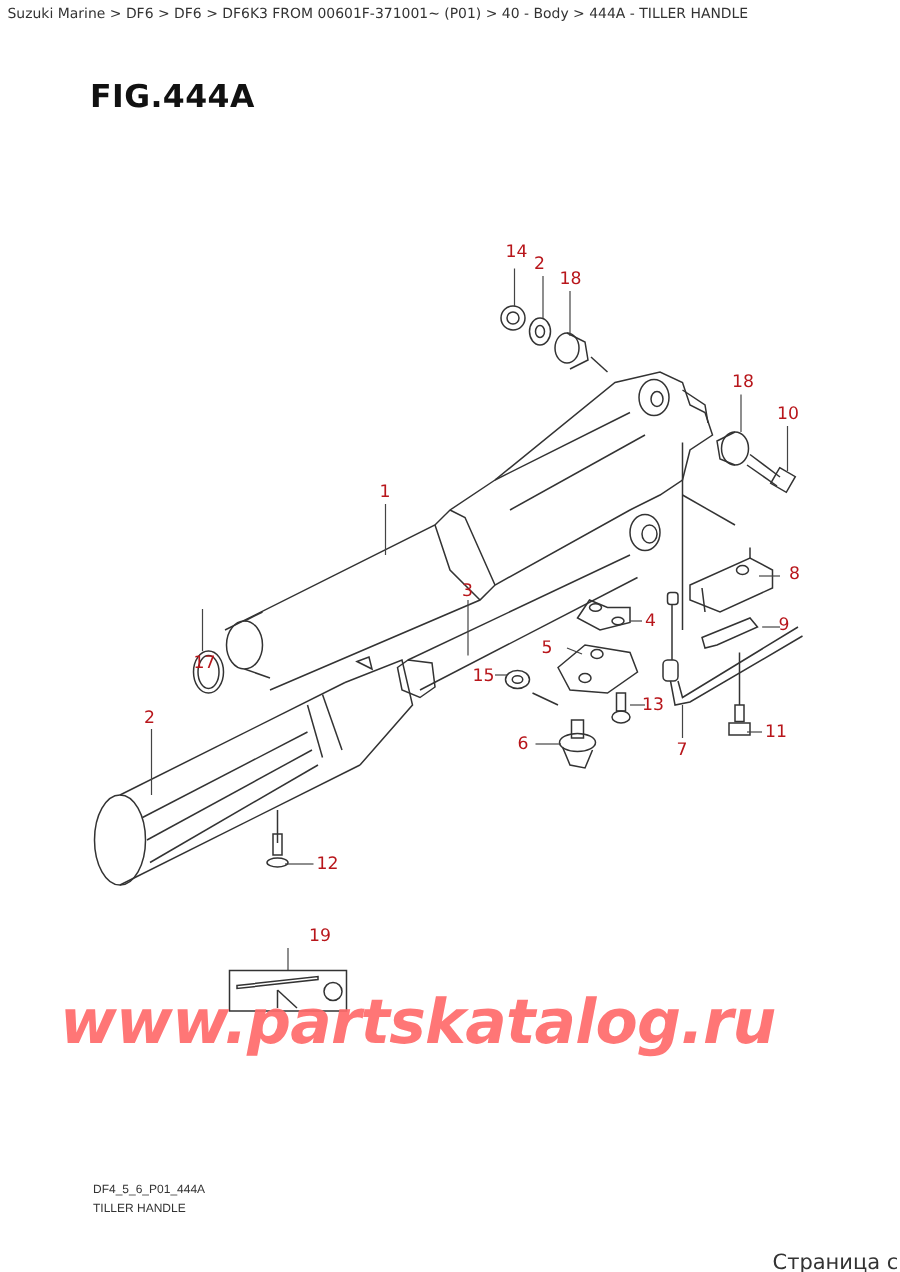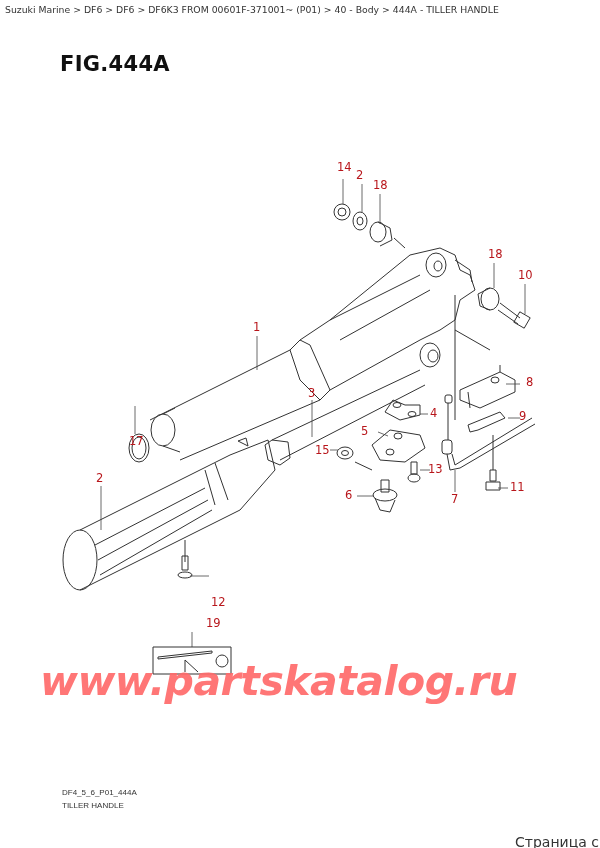--- a/index.html
+++ b/index.html
@@ -170,21 +170,21 @@
 
 <div class="callout" style="left:337px;top:162px;">14</div>
 <div class="callout" style="left:356px;top:170px;">2</div>
 <div class="callout" style="left:373px;top:180px;">18</div>
 <div class="callout" style="left:488px;top:249px;">18</div>
 <div class="callout" style="left:518px;top:270px;">10</div>
 <div class="callout" style="left:253px;top:322px;">1</div>
 <div class="callout" style="left:308px;top:388px;">3</div>
 <div class="callout" style="left:129px;top:393px;margin-top:43px;">17</div>
 <div class="callout" style="left:96px;top:473px;">2</div>
-<div class="callout" style="left:211px;top:570px;margin-top:27px;">12</div>
+<div class="callout" style="left:211px;top:570px;">12</div>
 <div class="callout" style="left:526px;top:377px;">8</div>
 <div class="callout" style="left:519px;top:411px;">9</div>
 <div class="callout" style="left:430px;top:408px;">4</div>
 <div class="callout" style="left:361px;top:426px;">5</div>
 <div class="callout" style="left:315px;top:445px;">15</div>
 <div class="callout" style="left:428px;top:464px;">13</div>
 <div class="callout" style="left:345px;top:490px;">6</div>
 <div class="callout" style="left:451px;top:494px;">7</div>
 <div class="callout" style="left:510px;top:482px;">11</div>
 <div class="callout" style="left:186px;top:618px;margin-left:20px;">19</div>

